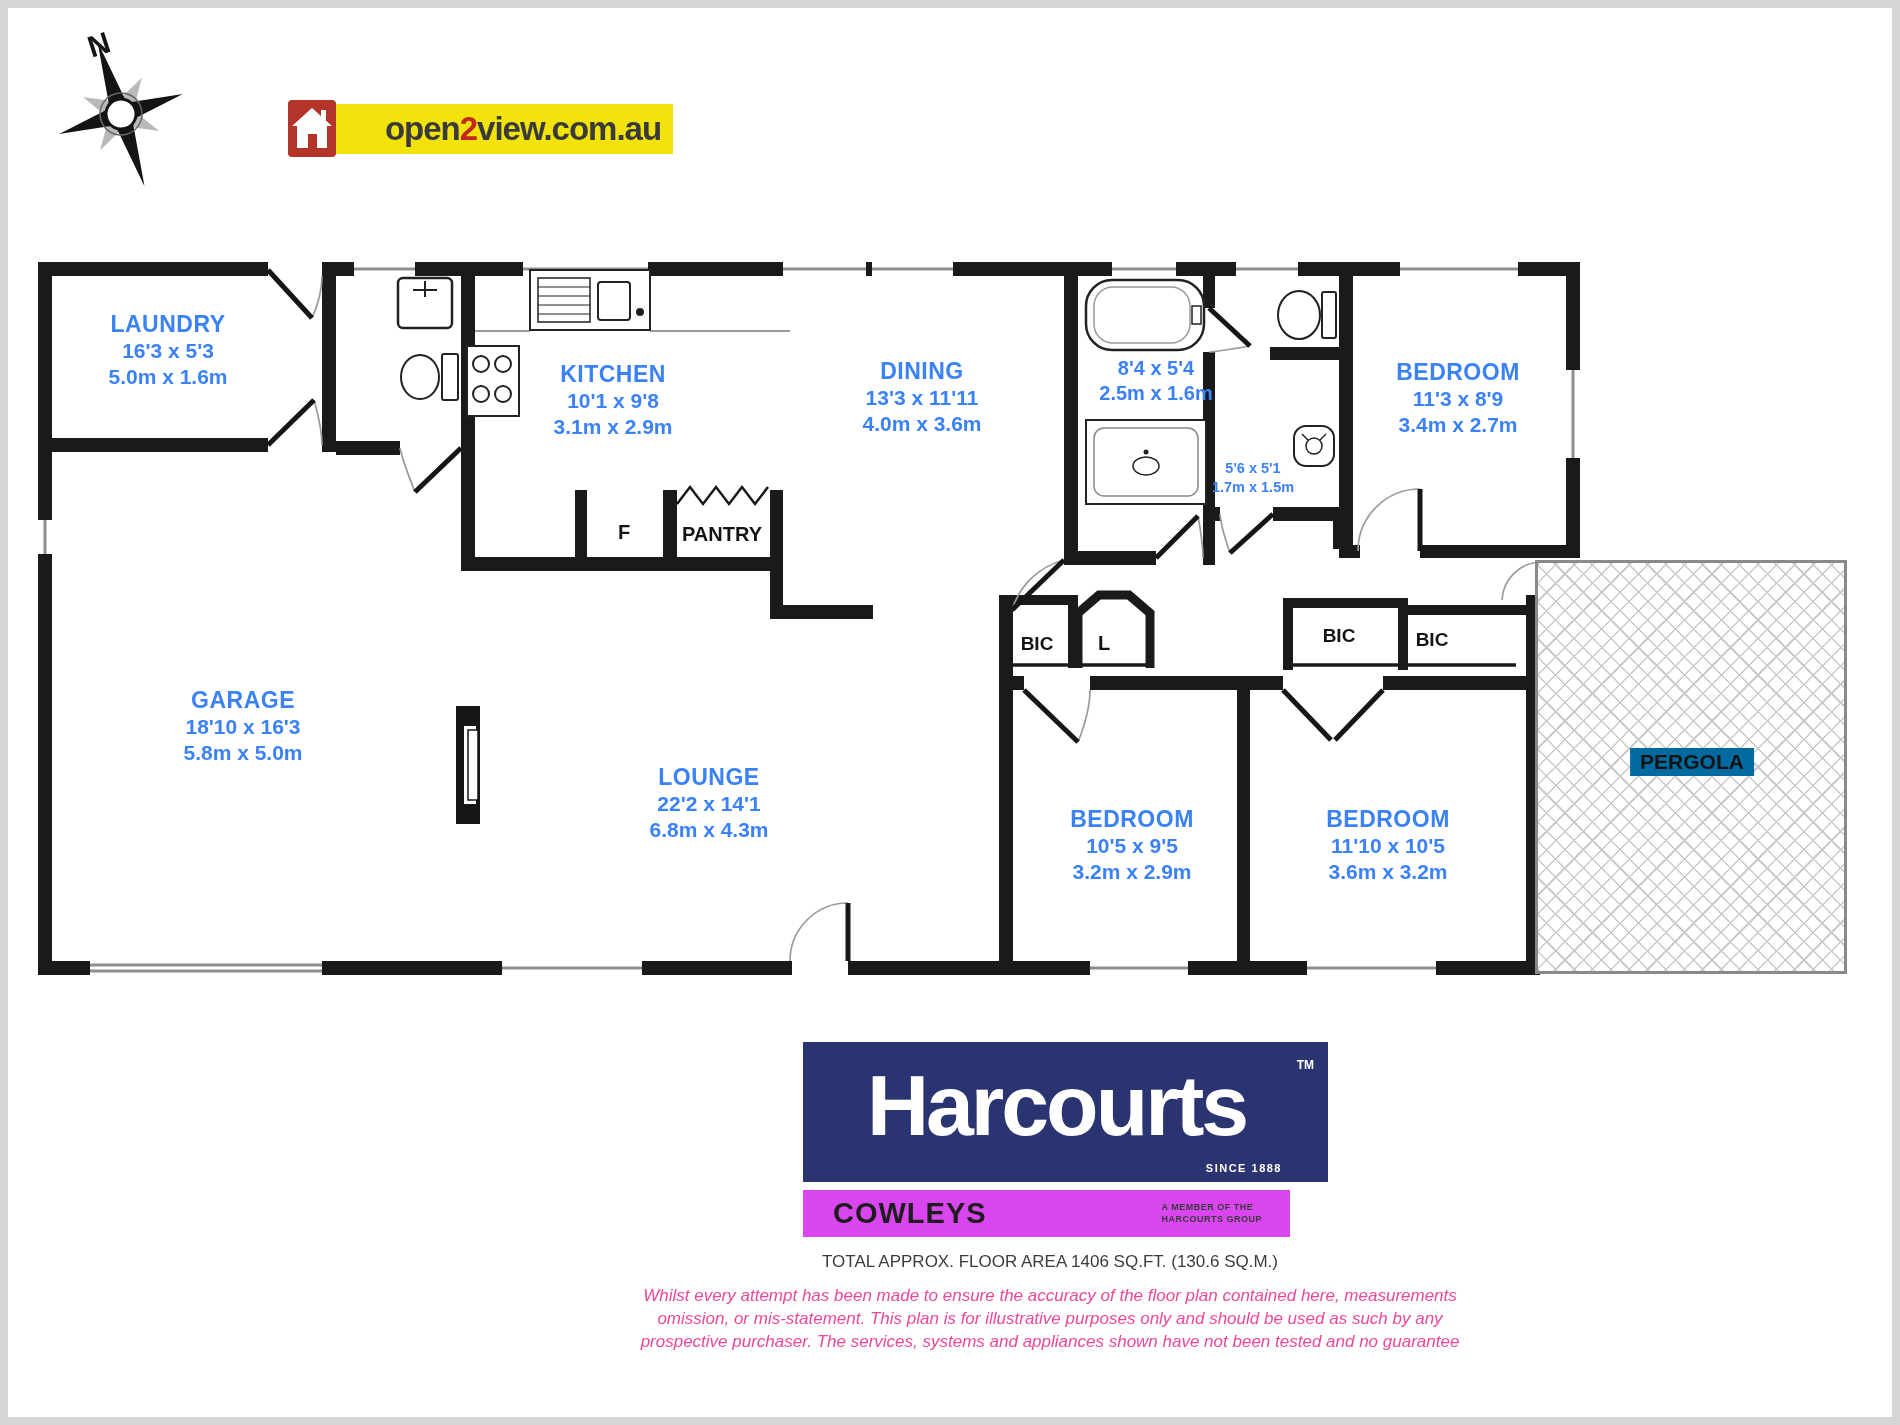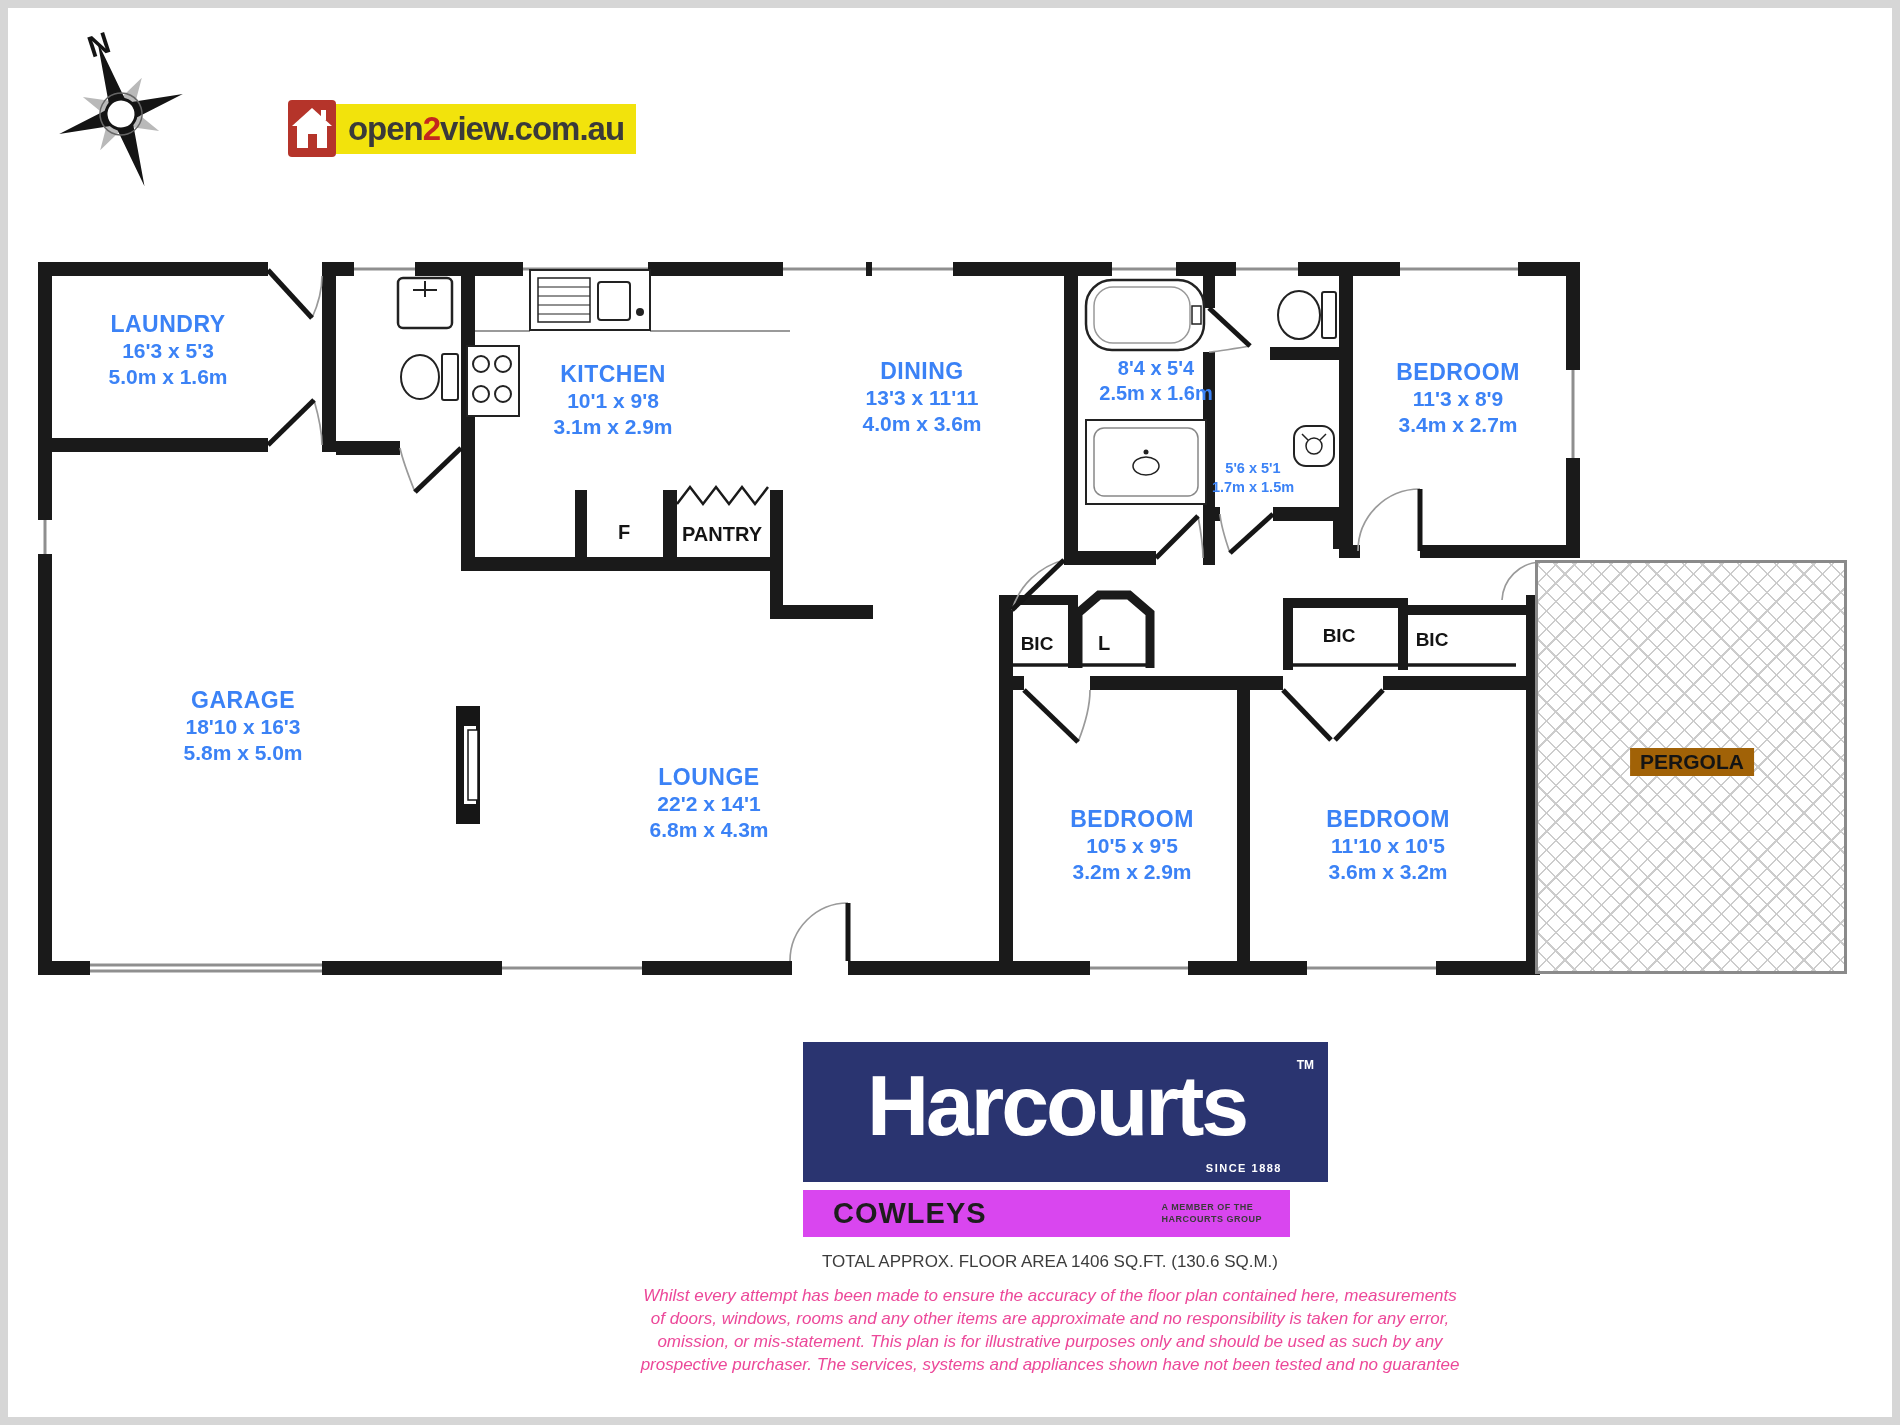--- a/index.html
+++ b/index.html
@@ -16,30 +16,30 @@
   .chip{position:absolute;transform:translateX(-50%);font-weight:700;font-size:19px;
         color:#141414;white-space:nowrap;}
   
   .pergola{position:absolute;left:1535px;top:560px;width:312px;height:414px;
     border:3px solid #8a8a8a;box-sizing:border-box;
     background:
       repeating-linear-gradient(45deg,#cccccc 0 1.6px,transparent 1.6px 13px),
       repeating-linear-gradient(135deg,#cccccc 0 1.6px,transparent 1.6px 13px),
       #ffffff;}
   .pergola-chip{position:absolute;left:1692px;top:748px;transform:translateX(-50%);
-    background:#a16207;padding:2px 10px;font-weight:700;font-size:21px;color:#141414;}
+    background:#0369a1;padding:2px 10px;font-weight:700;font-size:21px;color:#141414;}
   
   .north-label{position:absolute;left:99px;top:28px;transform:translateX(-50%) rotate(-18deg);
     font-weight:700;font-size:30px;color:#141414;}
   
   .o2v-red{position:absolute;left:288px;top:100px;width:48px;height:57px;background:#b5342a;
     border-radius:4px;}
   .o2v-banner{position:absolute;left:336px;top:104px;width:300px;height:50px;background:#f2e30c;
     display:flex;align-items:center;justify-content:center;font-weight:700;font-size:33px;
-    letter-spacing:-1px;}
+    letter-spacing:-1px;padding-left:37px;}
   .o2v-banner .dark{color:#3a3a3a;} .o2v-banner .red{color:#c3271e;}
   
   .hc-navy{position:absolute;left:803px;top:1042px;width:525px;height:140px;background:#2a3470;
     color:#ffffff;}
   .hc-name{position:absolute;left:0;right:18px;top:14px;text-align:center;font-weight:700;
     font-size:86px;letter-spacing:-3px;}
   .hc-tm{position:absolute;right:14px;top:16px;font-size:12px;font-weight:700;}
   .hc-since{position:absolute;right:46px;bottom:8px;font-size:11px;letter-spacing:1.5px;font-weight:700;}
   .hc-gray{position:absolute;left:803px;top:1190px;width:487px;height:47px;background:#d946ef;}
   .hc-office{position:absolute;left:30px;top:7px;font-weight:700;font-size:29px;letter-spacing:1px;color:#1d1d1d;}
@@ -342,18 +342,17 @@
     <div class="hc-office">COWLEYS</div>
     <div class="hc-member">
       <div>A MEMBER OF THE</div>
       <div>HARCOURTS GROUP</div>
     </div>
   </div>
 
   <div class="ft-area">TOTAL APPROX. FLOOR AREA 1406 SQ.FT. (130.6 SQ.M.)</div>
   <div class="ft-disc">
     <div>Whilst every attempt has been made to ensure the accuracy of the floor plan contained here, measurements</div>
-    <div>of doors, windows, rooms and any other items are approximate and no responsibility is taken for any error,</div>
     <div>omission, or mis-statement. This plan is for illustrative purposes only and should be used as such by any</div>
     <div>prospective purchaser. The services, systems and appliances shown have not been tested and no guarantee</div>
   </div>
 
 </div>
 
 </body></html>

